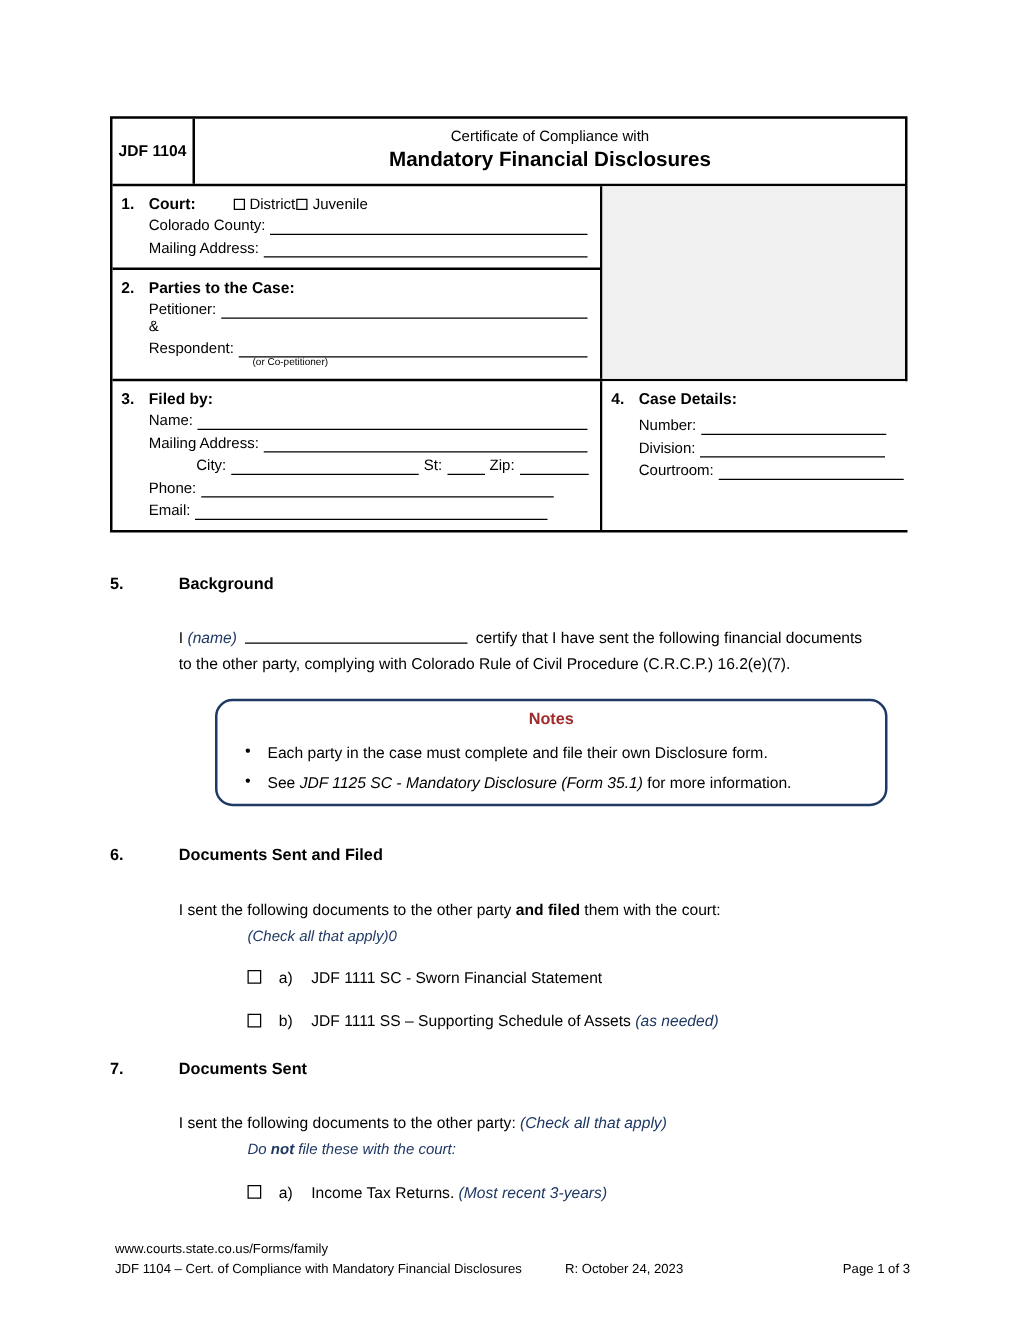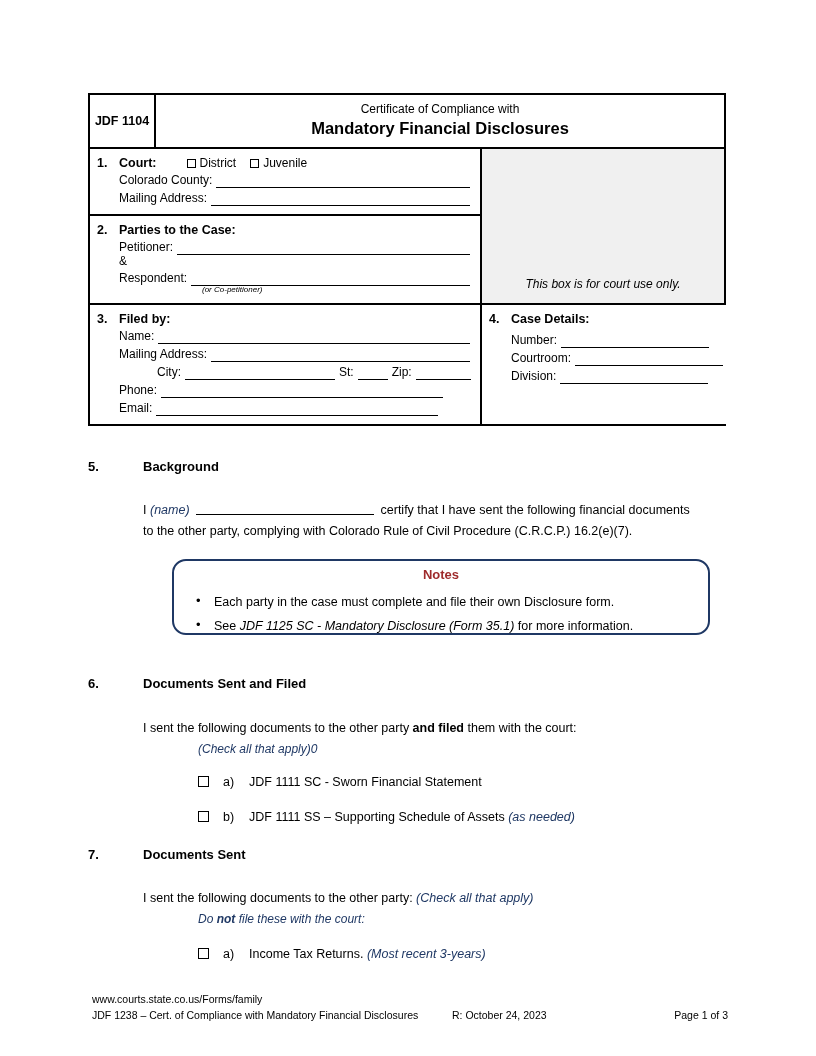--- a/index.html
+++ b/index.html
@@ -121,21 +121,21 @@
     margin-right: 4px;
     vertical-align: middle;
     background: #fff;
     flex: none;
   }
   .opt {
     font-weight: normal;
     font-size: 12px;
     display: inline-flex;
     align-items: center;
-    margin-left: 14px;
+    margin-left: 1px;
   }
   .opt.first { margin-left: 30px; }
 
   .field-row {
     display: flex;
     align-items: flex-end;
     font-size: 12px;
     margin-top: 3px;
     padding-left: 22px;
   }
@@ -149,21 +149,20 @@
   .rule.fixed-1 { flex: none; width: 150px; }
   .rule.fixed-st { flex: none; width: 30px; }
   .rule.fixed-zip { flex: none; width: 55px; }
   .rule.short { flex: none; width: 282px; }
   .rule.num { flex: none; width: 148px; }
 
   .amp { font-size: 12px; padding-left: 22px; line-height: 13px; }
 
   .tiny-note {
     font-size: 8px;
-    font-style: italic;
     padding-left: 105px;
     margin-top: -1px;
     line-height: 10px;
   }
 
   
   .body-sec {
     position: absolute;
     left: 88px;
     width: 640px;
@@ -193,21 +192,21 @@
     height: 12px;
     margin: 0 3px -1px 3px;
   }
 
   
   .notes-box {
     position: absolute;
     left: 172px;
     top: 559px;
     width: 538px;
-    height: 76px;
+    height: 86px;
     box-sizing: border-box;
     border: 2px solid #1f3864;
     border-radius: 14px;
     background: #ffffff;
   }
   .notes-title {
     text-align: center;
     color: #9e2a2b;
     font-weight: bold;
     font-size: 13px;
@@ -329,21 +328,20 @@
             <span class="field-label">Respondent:</span>
             <span class="rule"></span>
           </div>
           <div class="tiny-note">(or Co-petitioner)</div>
         </div>
 
       </div>
 
       <div class="right-col">
         <div class="court-use-text">
-          <div>This box is for court use only.</div>
         </div>
       </div>
     </div>
 
     <div class="mid-row" style="border-bottom:none;">
       <div class="left-col">
 
         <div class="sec-block">
           <div class="sec-head">
             <span class="sec-num">3.</span>
@@ -381,25 +379,25 @@
         <div class="sec-block">
           <div class="sec-head">
             <span class="sec-num">4.</span>
             <span class="sec-title">Case Details:</span>
           </div>
           <div class="field-row" style="margin-top:7px;">
             <span class="field-label">Number:</span>
             <span class="rule num"></span>
           </div>
           <div class="field-row">
+            <span class="field-label">Division:</span>
+            <span class="rule num"></span>
+          </div>
+          <div class="field-row">
             <span class="field-label">Courtroom:</span>
-            <span class="rule num"></span>
-          </div>
-          <div class="field-row">
-            <span class="field-label">Division:</span>
             <span class="rule num"></span>
           </div>
         </div>
       </div>
     </div>
 
   </div>
 
   <div class="body-sec" style="top:459px;">
     <div class="body-head">
@@ -467,19 +465,19 @@
     <div class="check-row" style="margin-top:16px;">
       <span class="check-box"></span>
       <span class="check-letter">a)</span>
       <span><span>Income Tax Returns. </span><span class="ital-blue">(Most recent 3-years)</span></span>
     </div>
   </div>
 
   <div class="footer">
     <div>www.courts.state.co.us/Forms/family</div>
     <div class="footer-row2">
-      <span class="f-left">JDF 1238 – Cert. of Compliance with Mandatory Financial Disclosures</span>
+      <span class="f-left">JDF 1104 – Cert. of Compliance with Mandatory Financial Disclosures</span>
       <span class="f-mid">R: October 24, 2023</span>
       <span class="f-right">Page 1 of 3</span>
     </div>
   </div>
 
 </div>
 
 </body></html>

